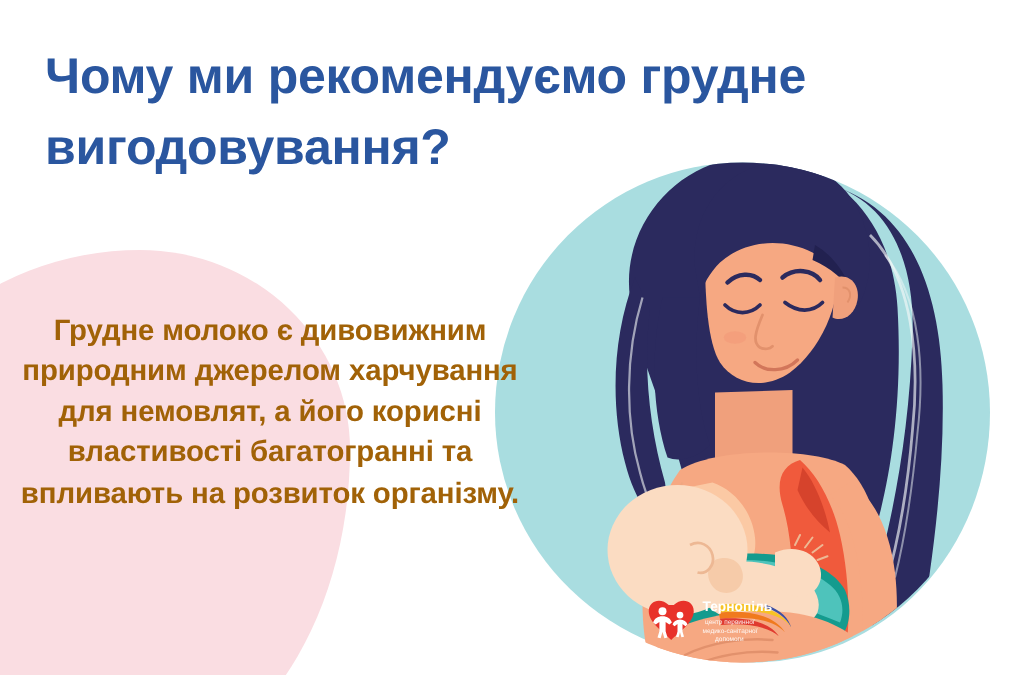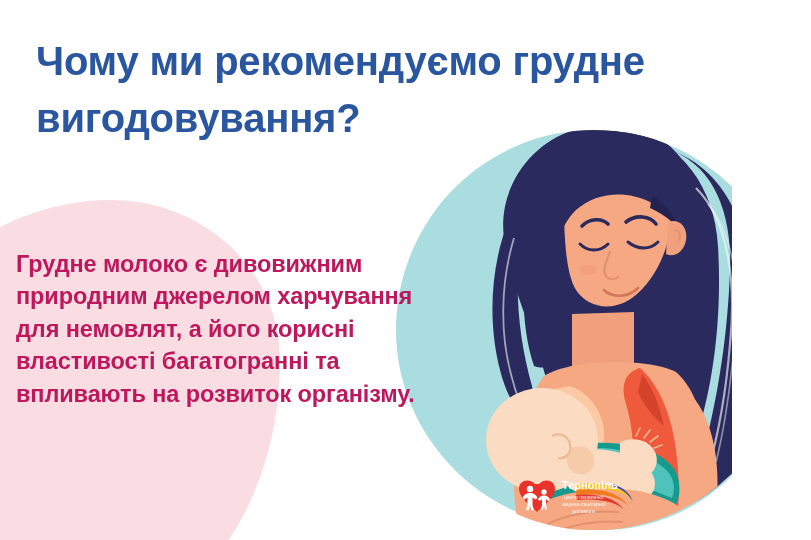--- a/index.html
+++ b/index.html
@@ -2,21 +2,21 @@
 <html><head>
 <meta charset="utf-8">
 <style>
   html, body {
     margin: 0;
     padding: 0;
     background: #ffffff;
   }
   #poster {
     position: relative;
-    width: 732px;
+    width: 811px;
     height: 540px;
     overflow: hidden;
     background: #ffffff;
     font-family: "Liberation Sans", sans-serif;
   }
   
   .pink-blob {
     position: absolute;
     left: -120px;
     top: 200px;
@@ -48,25 +48,26 @@
     font-weight: bold;
     line-height: 1.42;
     letter-spacing: -0.2px;
   }
   .body-copy {
     position: absolute;
     left: 16px;
     top: 248px;
     width: 400px;
     z-index: 6;
-    color: #be185d;
+    color: #a16207;
     font-size: 23.5px;
     font-weight: bold;
     line-height: 1.38;
     letter-spacing: -0.1px;
+    text-align: center;
   }
   
   .illus {
     position: absolute;
     left: 396px;
     top: 118px;
     width: 415px;
     height: 422px;
     z-index: 3;
   }

